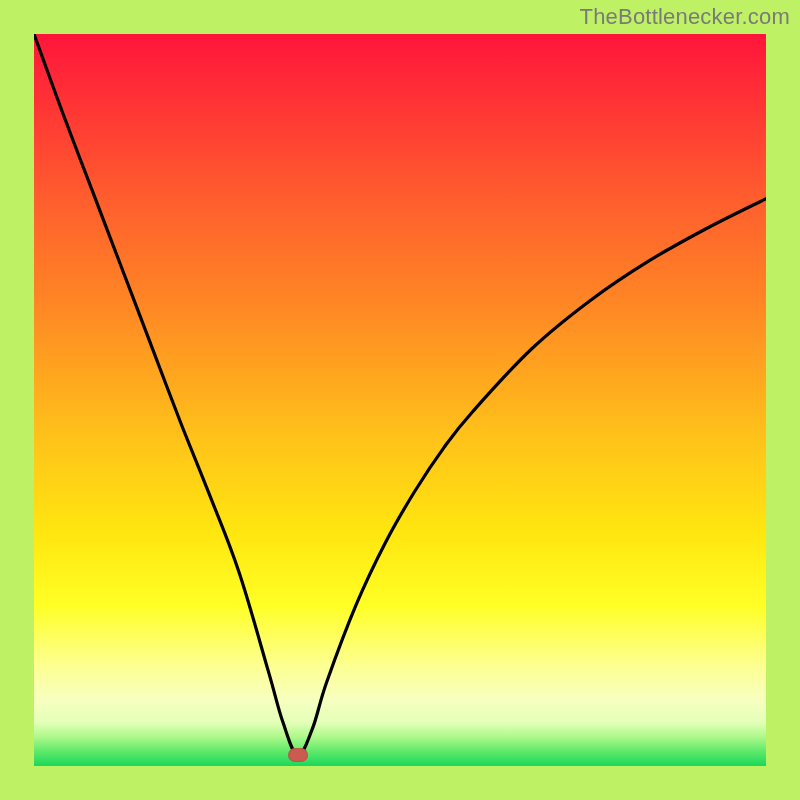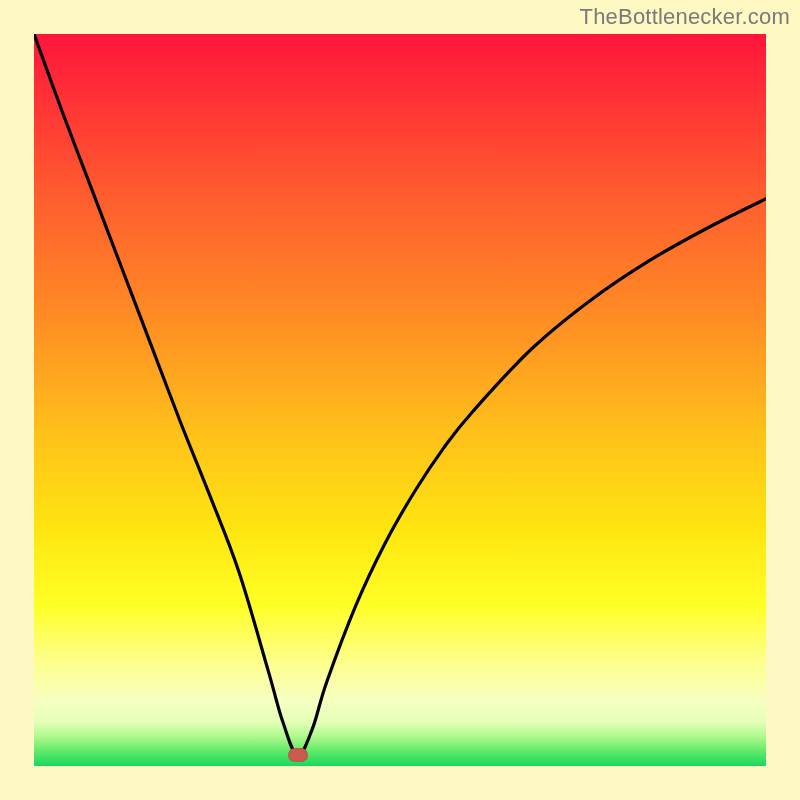--- a/index.html
+++ b/index.html
@@ -8,21 +8,21 @@
     width: 800px;
     height: 800px;
     background: #000;
     overflow: hidden;
     font-family: Arial, Helvetica, sans-serif;
   }
   .frame {
     position: relative;
     width: 800px;
     height: 800px;
-    background: #fef9c3;
+    background: #bef264;
     text-align: center;
   }
   .plot-area {
     position: absolute;
     left: 34px;
     top: 34px;
     width: 732px;
     height: 732px;
     
     background: linear-gradient(

